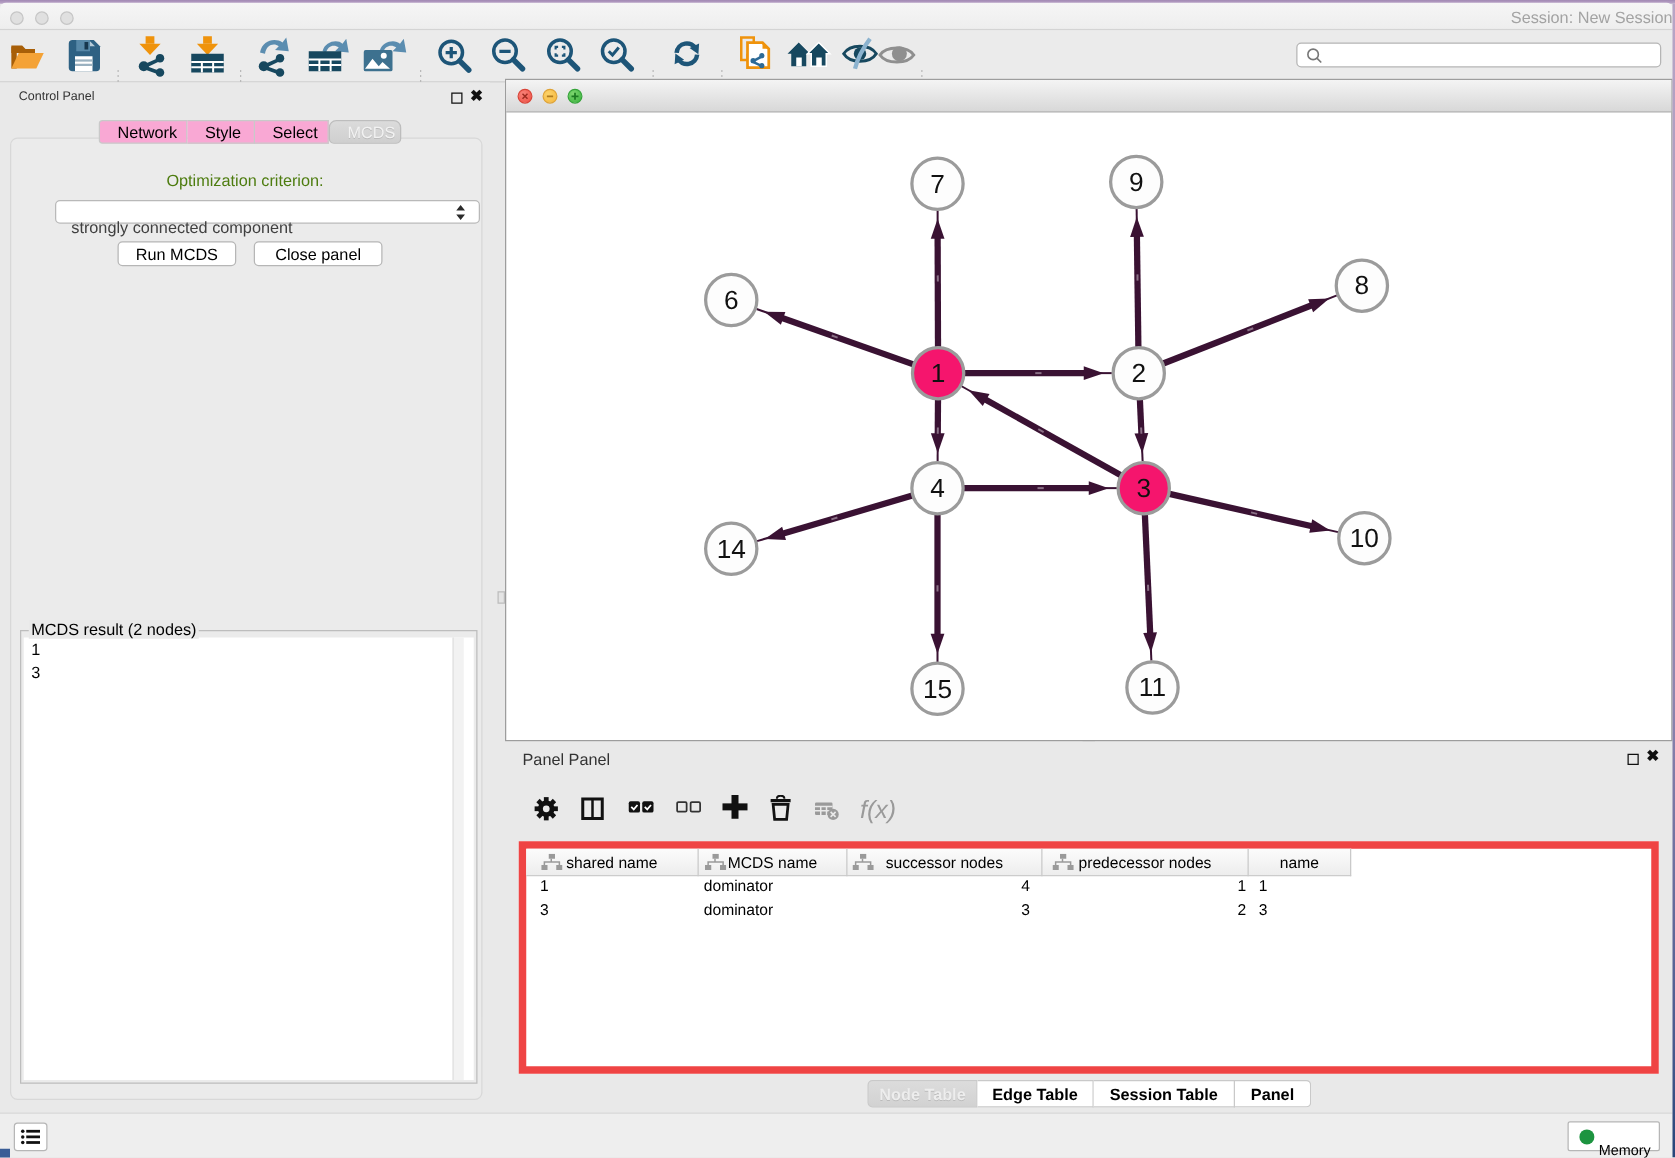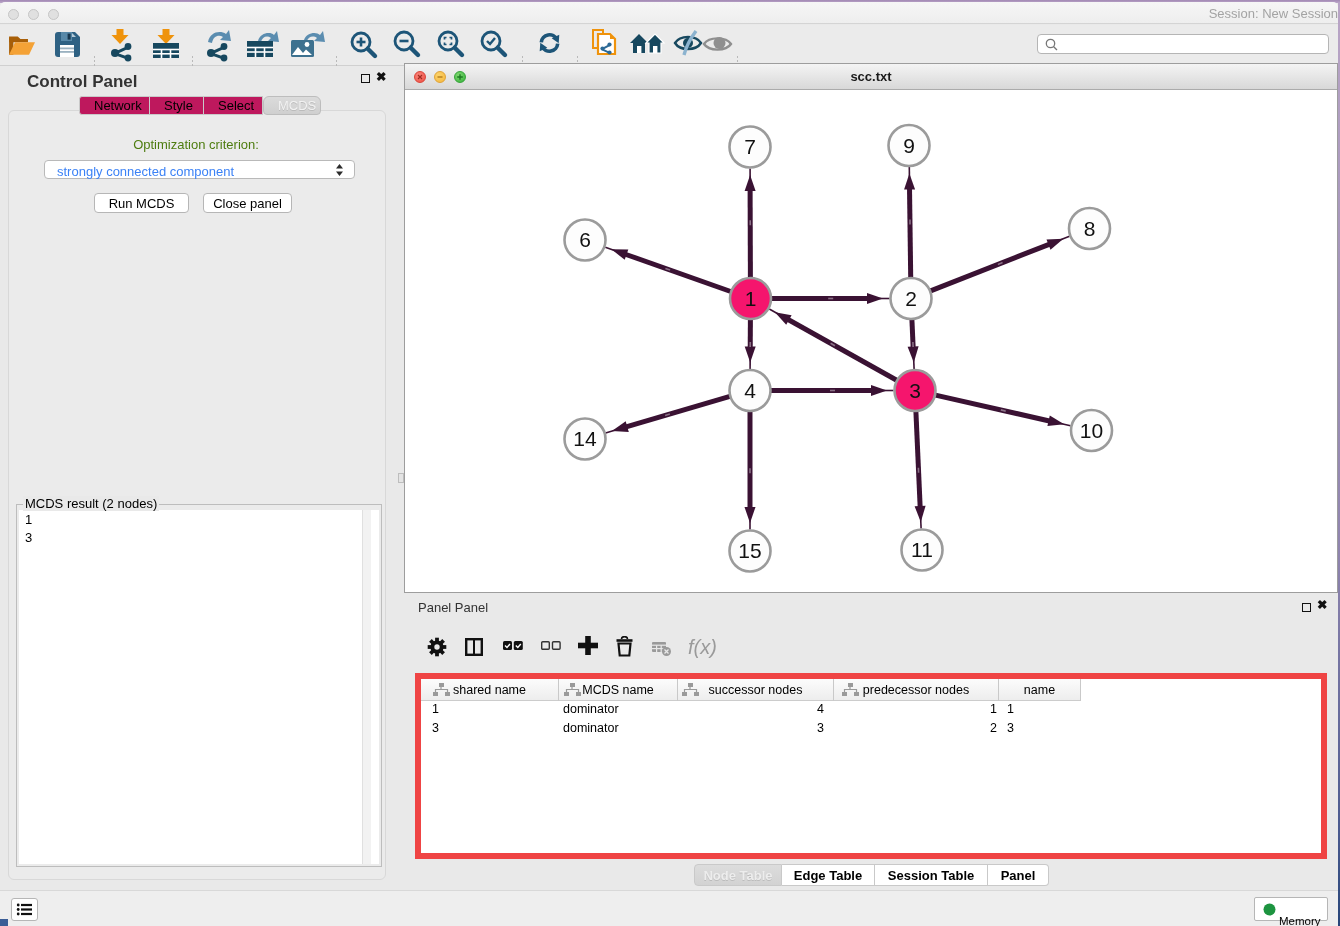--- a/index.html
+++ b/index.html
@@ -9,30 +9,30 @@
 #topstrip{left:0;top:0;width:1340px;height:3px;background:linear-gradient(180deg,#a289b4,#bda7ca)}
 #rightstrip{right:0;top:3px;width:2px;height:923px;background:linear-gradient(180deg,#b9a5c6,#8f84ae 60%,#4a5a8e 90%,#274579)}
 #titlebar{left:0;top:2px;width:1338px;height:22px;background:linear-gradient(180deg,#f6f6f6,#eeeeee);border-bottom:1px solid #d4d4d4;border-radius:5px 5px 0 0}
 #titlebar .t{position:absolute;left:0;right:0;top:4px;text-align:right;font-size:13px;color:#a3a3a3}
 .tl{position:absolute;top:7px;width:11px;height:11px;border-radius:50%;background:#e0e0e0;border:1px solid #c6c6c6}
 #toolbar{left:0;top:25px;width:1338px;height:41px;background:#ebebeb;border-bottom:1px solid #d0d0d0}
 .sep{position:absolute;top:31px;width:1px;height:28px;background-image:linear-gradient(#b9b9b9 50%,rgba(0,0,0,0) 50%);background-size:1px 4px}
 #searchbox{left:1037px;top:9px;width:292px;height:20px;background:#fff;border:1px solid #b5b5b5;border-radius:4px}
 
 #cp{left:0;top:66px;width:392px;height:824px;background:#e9e9e9}
-#cp h1{font-size:17px;font-weight:700;color:#333;position:absolute;left:27px;top:6px}
+#cp h1{font-size:10px;font-weight:400;color:#333;position:absolute;left:15px;top:6px}
 .winbtn{position:absolute;top:8px;width:9px;height:9px;border:1.5px solid #111}
 .xbtn{position:absolute;top:3px;font-size:12.5px;color:#111;font-weight:700}
 #cpinset{position:absolute;left:8px;top:44px;width:378px;height:770px;background:#ebebeb;border:1px solid #d8d8d8;border-radius:6px}
 .tabrow{position:absolute;top:30px;height:19px;display:flex}
-.tab{font-size:13px;color:#000;background:#be185d;border:1px solid #c9c9c9;border-left:none;padding:1px 14px 0;text-align:center}
+.tab{font-size:13px;color:#000;background:#f9a8d4;border:1px solid #c9c9c9;border-left:none;padding:1px 14px 0;text-align:center}
 .tab.first{border-left:1px solid #c9c9c9;border-radius:3px 0 0 3px}
 .tab.sel{background:linear-gradient(180deg,#dbdbdb,#cfcfcf);color:#f2f2f2;border:1px solid #bdbdbd;border-radius:6px 6px 4px 4px;text-shadow:0 1px 0 #bbb}
 #optlabel{position:absolute;left:0;width:392px;top:71px;text-align:center;font-size:13px;color:#4d7c0f}
-#combo{position:absolute;left:44px;top:94px;width:311px;height:19px;background:#fff;border:1px solid #b9b9b9;border-radius:4px;font-size:13px;color:#3b82f6;padding:3px 0 0 12px}
+#combo{position:absolute;left:44px;top:94px;width:340px;height:19px;background:#fff;border:1px solid #b9b9b9;border-radius:4px;font-size:13px;color:#404040;padding:13px 0 0 12px}
 .btn{position:absolute;height:20px;background:#fff;border:1px solid #b6b6b6;border-radius:4px;font-size:13px;color:#000;text-align:center;padding-top:2px}
 #grp{position:absolute;left:16px;top:432px;width:366px;height:369px}
 #grp .bd{position:absolute;left:0;top:6px;width:100%;height:363px;border:1px solid #bdbdbd}
 #grp .lbl{position:absolute;left:7px;top:-2px;background:#e9e9e9;padding:0 2px;font-size:13px;color:#000}
 #grp .wh{position:absolute;left:3px;top:12px;width:360px;height:354px;background:#fff}
 #grp .sb{position:absolute;right:8px;top:0px;width:9px;height:354px;background:#f2f2f2;border-left:1px solid #e0e0e0}
 #grp .it{font-size:13px;color:#000;padding-left:6px;line-height:15.8px;padding-top:2px}
 
 .grip{position:absolute;background:#e4e4e4;border:1px solid #bdbdbd}
 
@@ -203,36 +203,35 @@
 <div class="tab first" style="width:71px">Network</div>
 <div class="tab" style="width:54px">Style</div>
 <div class="tab" style="width:59px">Select</div>
 <div class="tab sel" style="width:58px">MCDS</div>
 </div>
 <div id="optlabel">Optimization criterion:</div>
 <div id="combo">strongly connected component<svg width="9" height="14" viewBox="0 0 9 14" style="position:absolute;right:10px;top:2px">
         <path d="M1 5.4 L4.5 1 L8 5.4 Z M1 8.6 L4.5 13 L8 8.6 Z" fill="#2b2b2b"></path>
       </svg></div>
 <div class="btn" style="left:94px;top:127px;width:95px">Run MCDS</div>
-<div class="btn" style="left:203px;top:127px;width:89px">Close panel</div>
+<div class="btn" style="left:203px;top:127px;width:103px">Close panel</div>
 <div id="grp">
 <div class="bd"></div>
       <div class="wh">
         <div class="it">1</div>
         <div class="it">3</div>
         <div class="sb"></div>
       </div>
       <div class="lbl">MCDS result (2 nodes)</div>
 </div>
 </div>
 <div class="grip" style="left:398px;top:473px;width:6px;height:10px"></div>
 <div class="grip" style="left:866px;top:587px;width:10px;height:6px"></div>
 <div class="abs" id="nw">
 <div id="nwtitle">
-      <div class="t">scc.txt</div>
 <div class="mac" style="left:9px;background:radial-gradient(circle at 35% 30%,#f98379,#ee4f43);border:1px solid #d94438">
         <svg width="10" height="10" viewBox="0 0 10 10" style="position:absolute;left:0;top:0">
           <path d="M3 3 L7 7 M7 3 L3 7" stroke="#9e2b20" stroke-width="1.2"></path>
         </svg>
       </div>
 <div class="mac" style="left:29px;background:radial-gradient(circle at 35% 30%,#fcd269,#f5b73e);border:1px solid #dfa336">
         <svg width="10" height="10" viewBox="0 0 10 10" style="position:absolute;left:0;top:0">
           <path d="M2.5 5 L7.5 5" stroke="#b07b1d" stroke-width="1.4"></path>
         </svg>
       </div>

